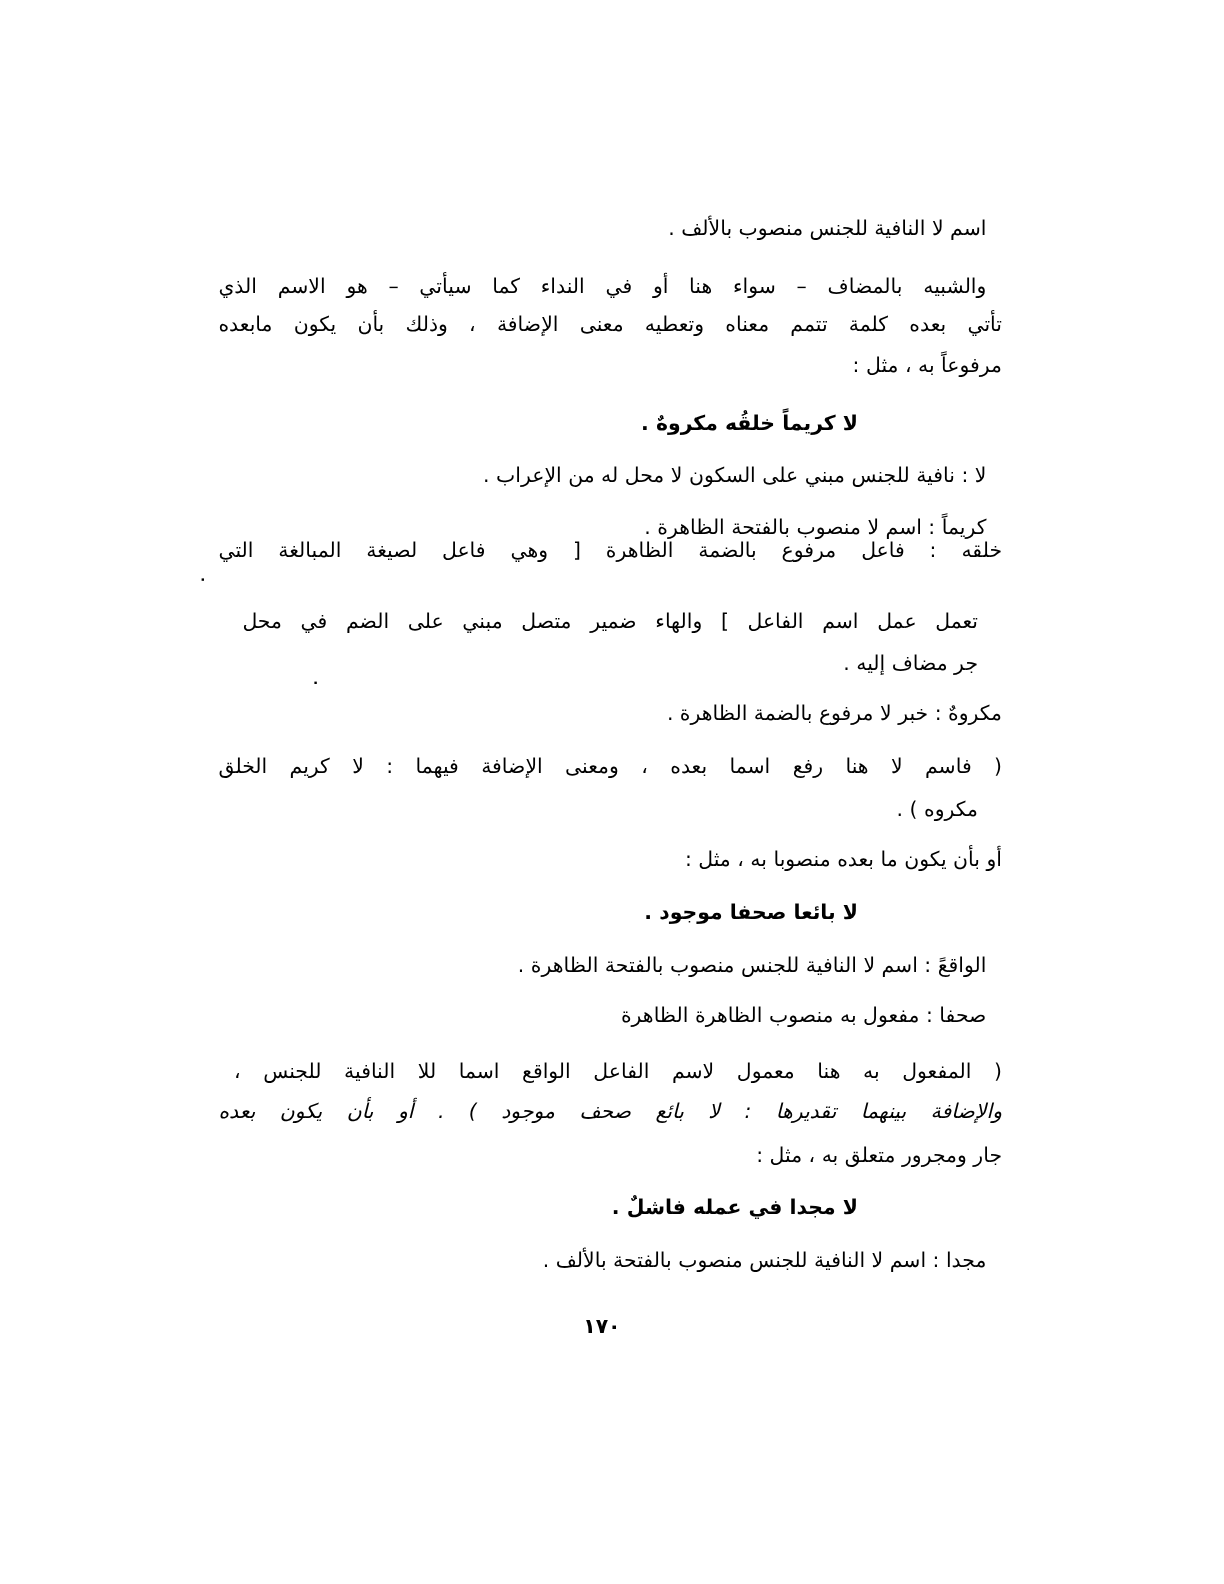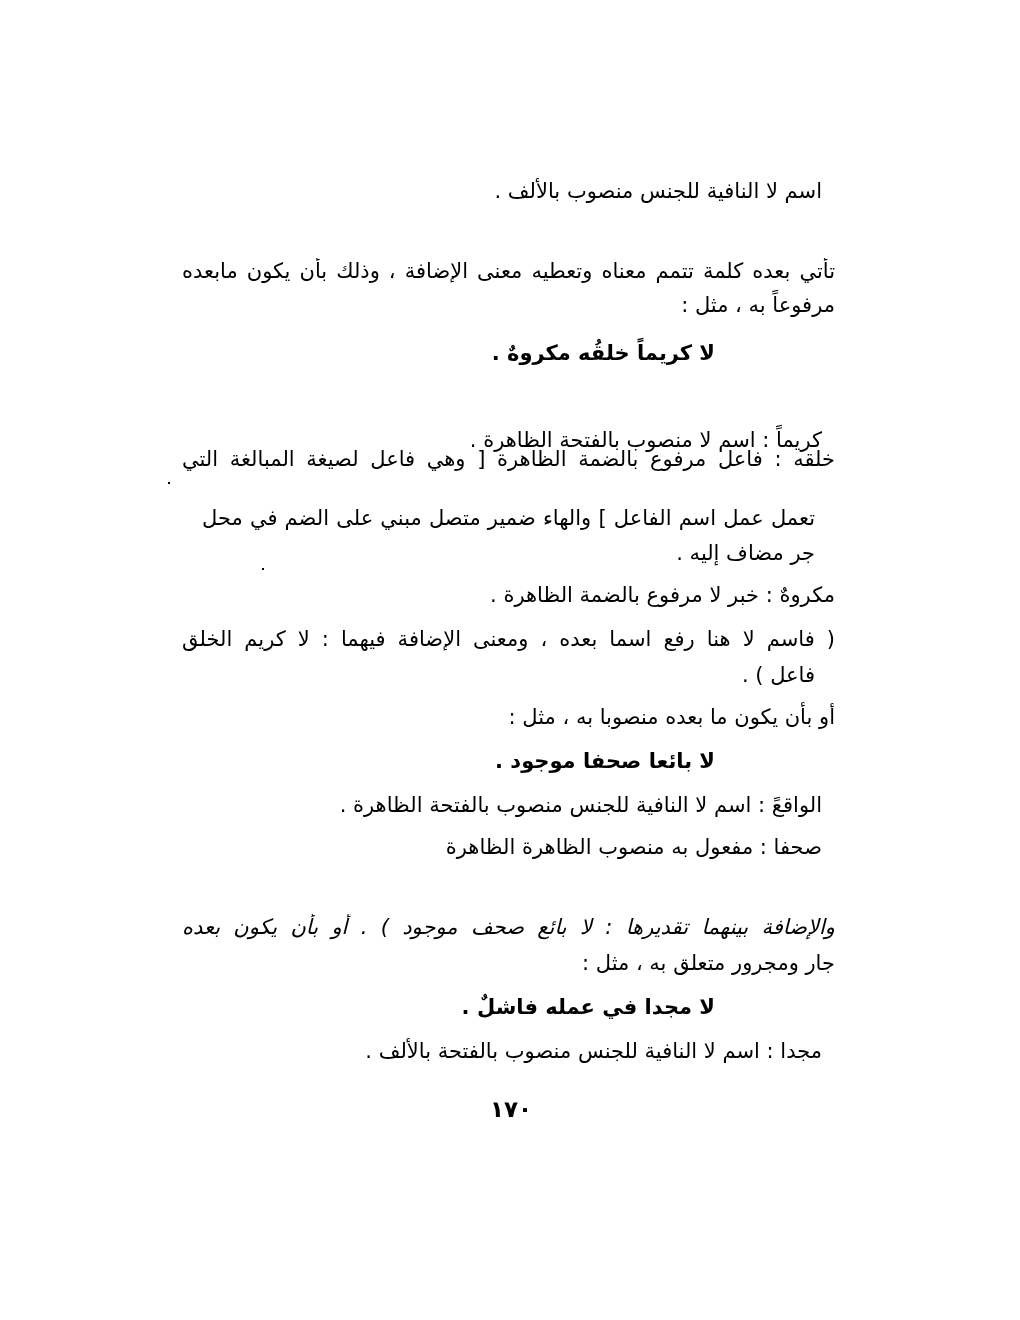--- a/index.html
+++ b/index.html
@@ -22,78 +22,81 @@
       width: 1020px;
       height: 1320px;
       background: #ffffff;
     }
     .line {
       position: absolute;
       direction: rtl;
       unicode-bidi: embed;
       text-align: right;
       white-space: nowrap;
-      font-size: 21px;
+      font-size: 17px;
       line-height: 26px;
       height: 26px;
     }
     .justify {
       text-align: justify;
       text-align-last: justify;
       white-space: normal;
       overflow: hidden;
     }
     .bold { font-weight: bold; }
     .page-number {
       position: absolute;
       left: 486px;
       top: 1096px;
       width: 50px;
-      text-align: center;
-      font-size: 23px;
+      text-align: left;
+      font-size: 17px;
       font-weight: bold;
       direction: rtl;
     }
     .speck {
       position: absolute;
       width: 2px;
       height: 2px;
       background: #000;
     }
   </style>
 </head>
 <body>
 
 <div class="page">
 
   <div class="line" style="right:198px; top:178px;">اسم لا النافية للجنس منصوب بالألف .</div>
 
+  <div class="line justify" style="right:198px; top:226px; width:640px;">والشبيه بالمضاف – سواء هنا أو في النداء كما سيأتي – هو الاسم الذي</div>
   <div class="line justify" style="right:185px; top:258px; width:653px;">تأتي بعده كلمة تتمم معناه وتعطيه معنى الإضافة ، وذلك بأن يكون مابعده</div>
   <div class="line" style="right:185px; top:292px;">مرفوعاً به ، مثل :</div>
 
   <div class="line bold" style="right:305px; top:340px;">لا كريماً خلقُه مكروهٌ .</div>
 
+  <div class="line" style="right:198px; top:384px;">لا : نافية للجنس مبني على السكون لا محل له من الإعراب .</div>
   <div class="line" style="right:198px; top:427px;">كريماً : اسم لا منصوب بالفتحة الظاهرة .</div>
 
   <div class="line justify" style="right:185px; top:446px; width:653px;">خلقه : فاعل مرفوع بالضمة الظاهرة [ وهي فاعل لصيغة المبالغة التي</div>
   <div class="line justify" style="right:205px; top:505px; width:613px;">تعمل عمل اسم الفاعل ] والهاء ضمير متصل مبني على الضم في محل</div>
   <div class="line" style="right:205px; top:540px;">جر مضاف إليه .</div>
 
   <div class="line" style="right:185px; top:582px;">مكروهٌ : خبر لا مرفوع بالضمة الظاهرة .</div>
 
   <div class="line justify" style="right:185px; top:626px; width:653px;">( فاسم لا هنا رفع اسما بعده ، ومعنى الإضافة فيهما : لا كريم الخلق</div>
-  <div class="line" style="right:205px; top:662px;">فاعل ) .</div>
+  <div class="line" style="right:205px; top:662px;">مكروه ) .</div>
 
   <div class="line" style="right:185px; top:704px;">أو بأن يكون ما بعده منصوبا به ، مثل :</div>
 
   <div class="line bold" style="right:305px; top:748px;">لا بائعا صحفا موجود .</div>
 
   <div class="line" style="right:198px; top:792px;">الواقعً : اسم لا النافية للجنس منصوب بالفتحة الظاهرة .</div>
   <div class="line" style="right:198px; top:834px;">صحفا : مفعول به منصوب الظاهرة الظاهرة</div>
 
+  <div class="line justify" style="right:185px; top:880px; width:640px;">( المفعول به هنا معمول لاسم الفاعل الواقع اسما للا النافية للجنس ،</div>
   <div class="line justify" style="right:185px; top:914px; width:653px;font-style:italic;">والإضافة بينهما تقديرها : لا بائع صحف موجود ) . أو بأن يكون بعده</div>
   <div class="line" style="right:185px; top:950px;">جار ومجرور متعلق به ، مثل :</div>
 
   <div class="line bold" style="right:305px; top:994px;">لا مجدا في عمله فاشلٌ .</div>
 
   <div class="line" style="right:198px; top:1038px;">مجدا : اسم لا النافية للجنس منصوب بالفتحة بالألف .</div>
 
   <div class="page-number">١٧٠</div>
 
   <div class="speck" style="left:168px; top:482px;"></div>

